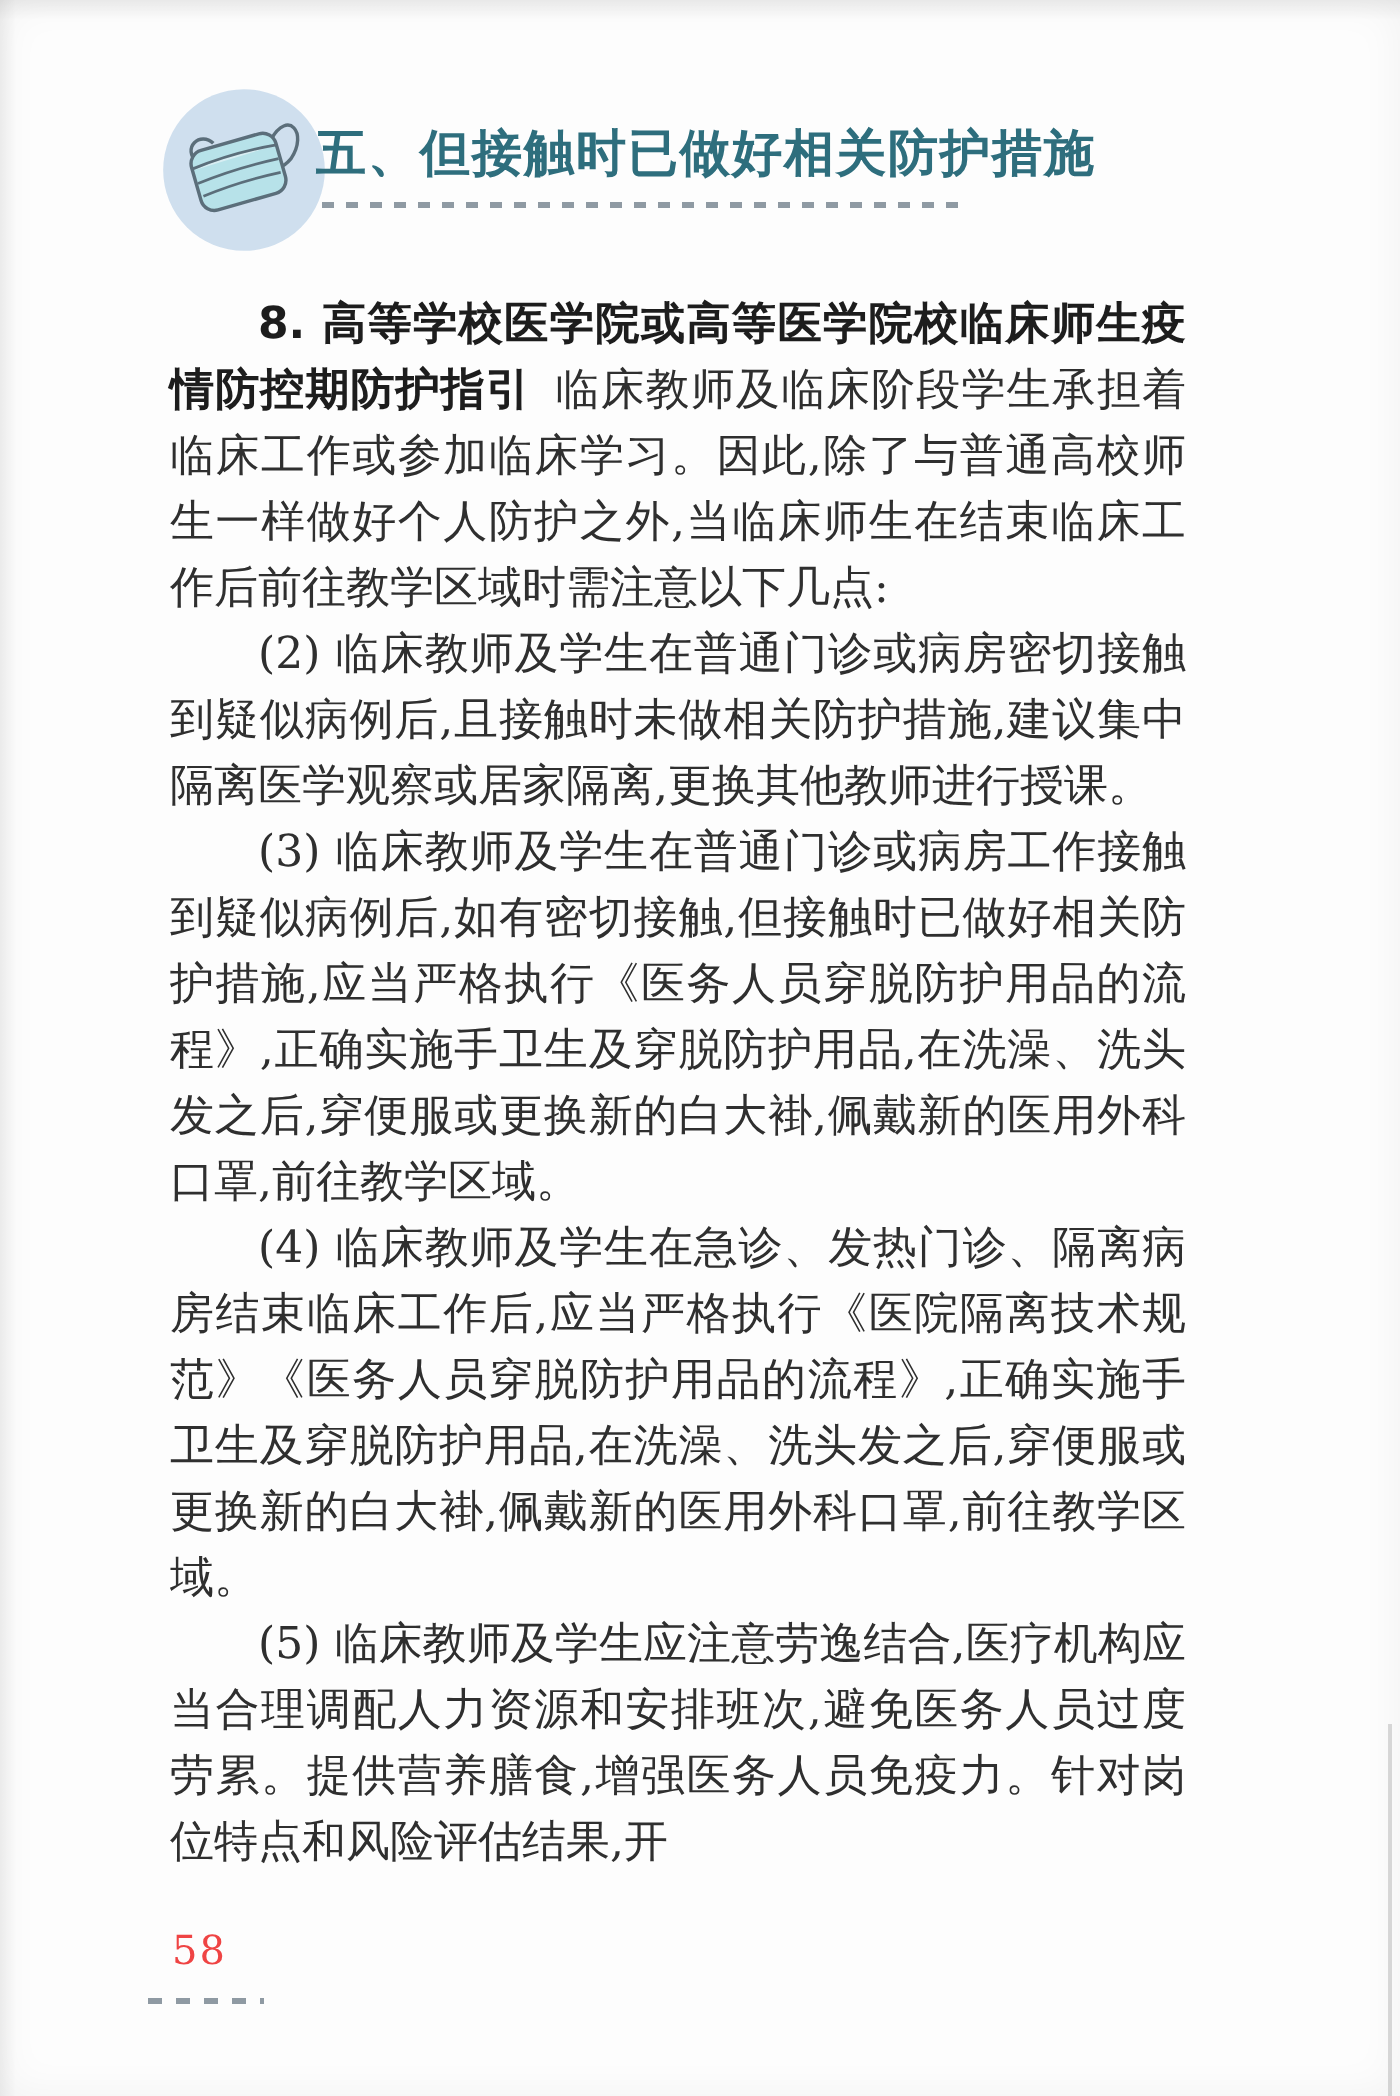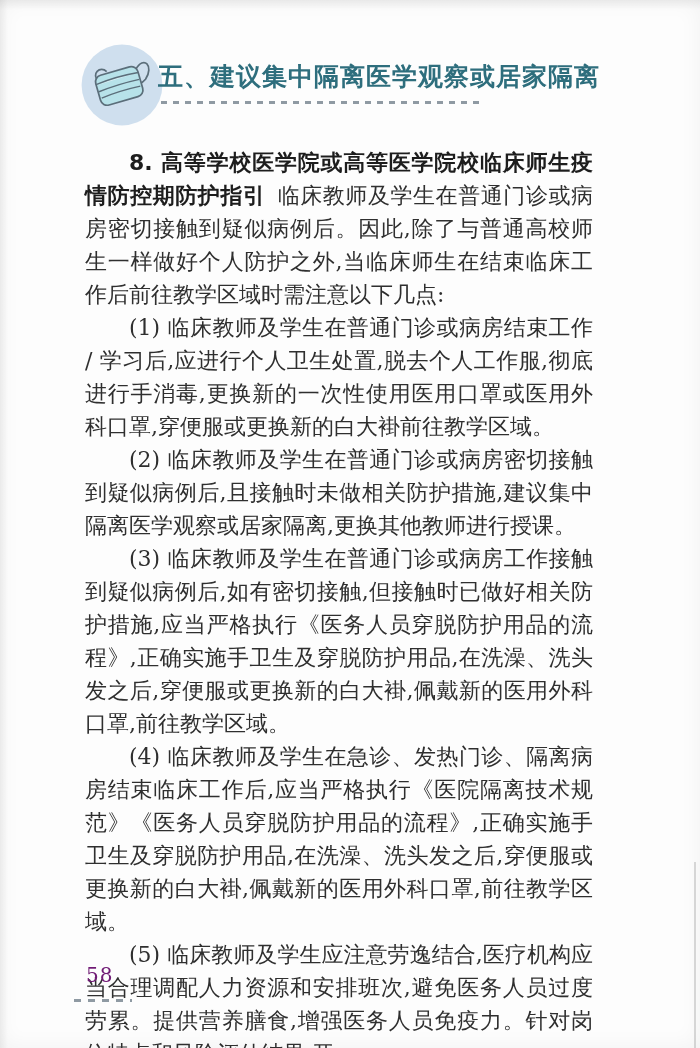--- a/index.html
+++ b/index.html
@@ -59,21 +59,21 @@
   }
   .lead b{
     font-family:"DejaVu Sans","Liberation Sans",sans-serif;
     font-weight:700;color:#1d1d1d;
     margin-right:0.55em;
   }
 
   
   .page-number{
     position:absolute;left:86px;top:963px;
-    font-size:20px;color:#701a75;letter-spacing:1px;
+    font-size:20px;color:#ef4444;letter-spacing:1px;
   }
   .footer-dashes{
     position:absolute;left:74px;top:999px;width:58px;height:3px;
     background:repeating-linear-gradient(90deg,var(--dash-gray,#9aa2aa) 0 7px,transparent 7px 14px);
   }
 </style>
 </head>
 <body>
 
 <div class="page">
@@ -89,26 +89,25 @@
         <path d="M70 38 C84 24 92 40 78 52 C75 54 72 55 70 55" fill="none" stroke="#5b6e7a" stroke-width="2"></path>
         <path d="M25 40 C18 28 32 22 37 31" fill="none" stroke="#5b6e7a" stroke-width="2"></path>
         <rect x="21" y="33" width="51" height="36" rx="8" fill="#b7e2e9" stroke="#5b6e7a" stroke-width="2"></rect>
         <path d="M22 43 C40 40 54 40 71 42" fill="#d9eef3" stroke="none"></path>
         <path d="M21 42 C40 40 54 40 72 42" fill="none" stroke="#5b6e7a" stroke-width="1.6"></path>
         <path d="M22 51 C40 49 55 49 71 50" fill="none" stroke="#5b6e7a" stroke-width="1.6"></path>
         <path d="M23 59 C40 57 55 57 70 58" fill="none" stroke="#5b6e7a" stroke-width="1.6"></path>
       </g>
     </svg>
   </div>
-  <div class="chapter-title">五、建议集中隔离医学观察或居家隔离</div>
+  <div class="chapter-title">五、但接触时已做好相关防护措施</div>
   <div class="title-dashes"></div>
 
   <div class="page-body">
-    <p class="lead"><b>8. 高等学校医学院或高等医学院校临床师生疫情防控期防护指引</b><span>临床教师及学生在普通门诊或病房密切接触到疑似病例后。因此,除了与普通高校师生一样做好个人防护之外,当临床师生在结束临床工作后前往教学区域时需注意以下几点:</span></p>
-    <p>(1) 临床教师及学生在普通门诊或病房结束工作 / 学习后,应进行个人卫生处置,脱去个人工作服,彻底进行手消毒,更换新的一次性使用医用口罩或医用外科口罩,穿便服或更换新的白大褂前往教学区域。</p>
+    <p class="lead"><b>8. 高等学校医学院或高等医学院校临床师生疫情防控期防护指引</b><span>临床教师及临床阶段学生承担着临床工作或参加临床学习。因此,除了与普通高校师生一样做好个人防护之外,当临床师生在结束临床工作后前往教学区域时需注意以下几点:</span></p>
     <p>(2) 临床教师及学生在普通门诊或病房密切接触到疑似病例后,且接触时未做相关防护措施,建议集中隔离医学观察或居家隔离,更换其他教师进行授课。</p>
     <p>(3) 临床教师及学生在普通门诊或病房工作接触到疑似病例后,如有密切接触,但接触时已做好相关防护措施,应当严格执行《医务人员穿脱防护用品的流程》,正确实施手卫生及穿脱防护用品,在洗澡、洗头发之后,穿便服或更换新的白大褂,佩戴新的医用外科口罩,前往教学区域。</p>
     <p>(4) 临床教师及学生在急诊、发热门诊、隔离病房结束临床工作后,应当严格执行《医院隔离技术规范》《医务人员穿脱防护用品的流程》,正确实施手卫生及穿脱防护用品,在洗澡、洗头发之后,穿便服或更换新的白大褂,佩戴新的医用外科口罩,前往教学区域。</p>
     <p>(5) 临床教师及学生应注意劳逸结合,医疗机构应当合理调配人力资源和安排班次,避免医务人员过度劳累。提供营养膳食,增强医务人员免疫力。针对岗位特点和风险评估结果,开</p>
   </div>
 
   <div class="page-number">58</div>
   <div class="footer-dashes"></div>
 
 </div>

